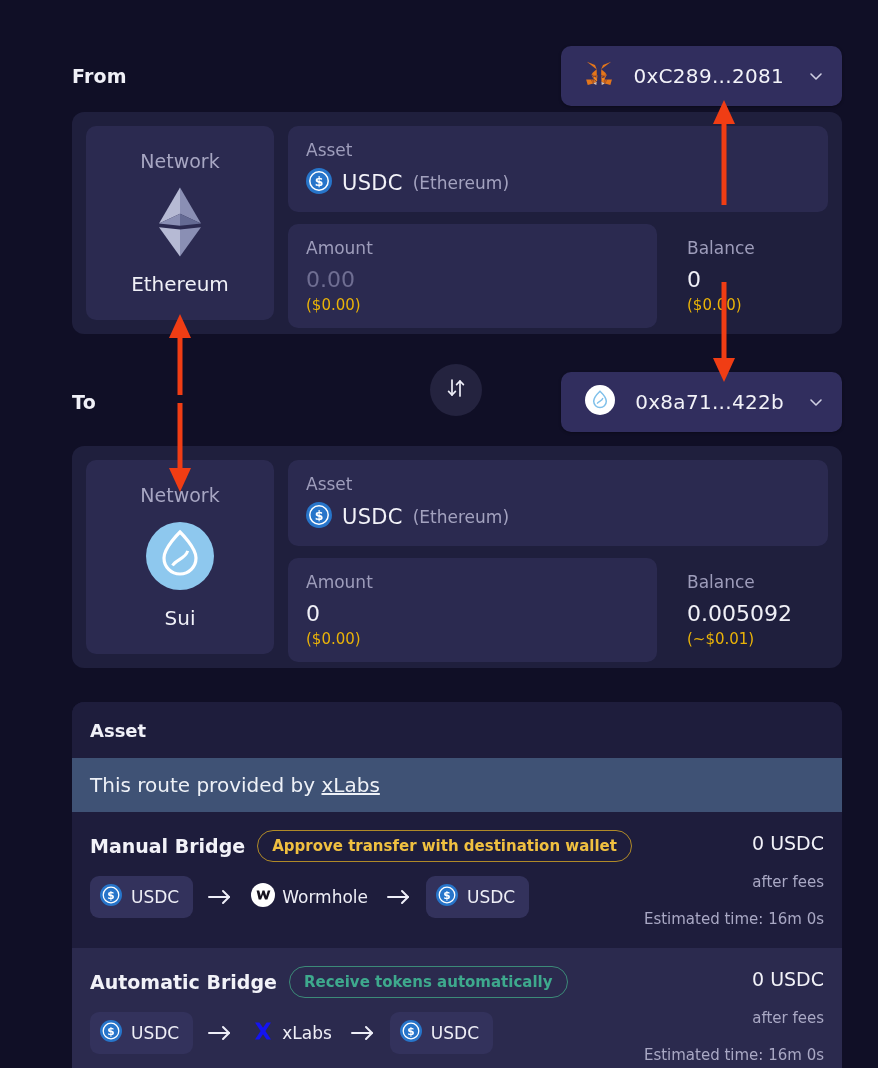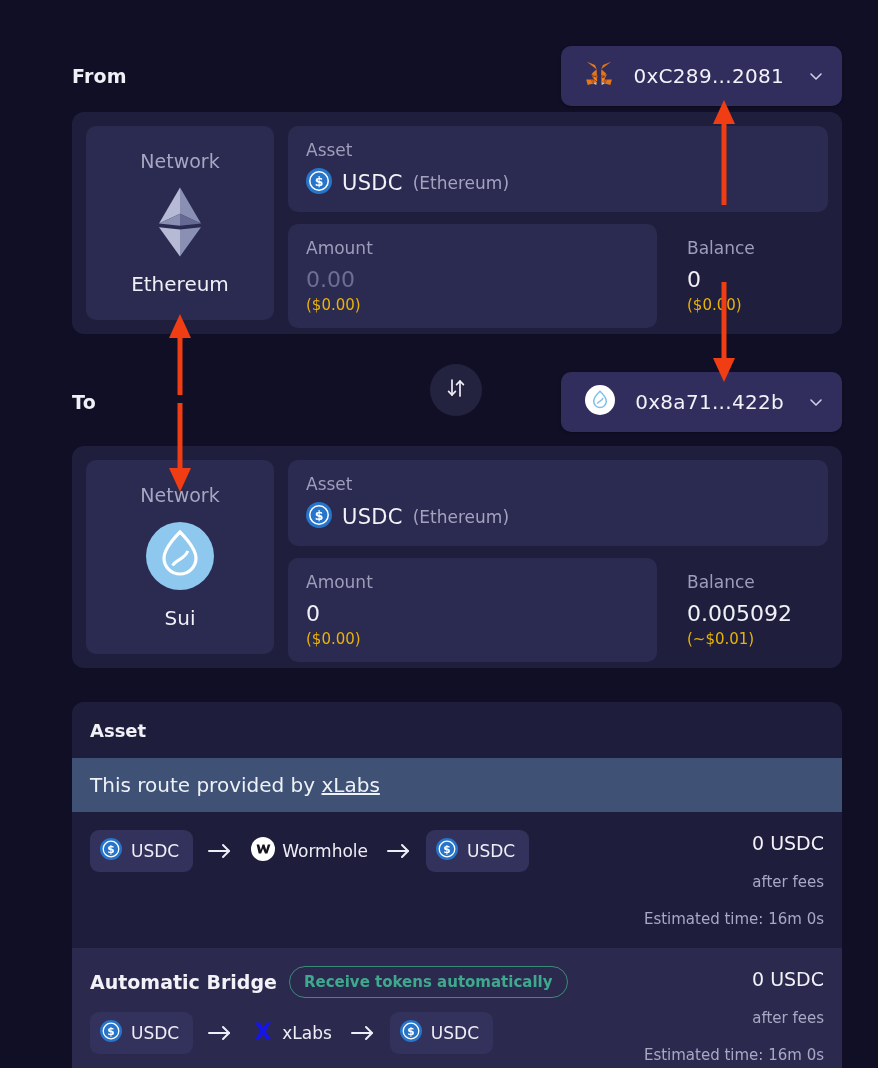--- a/index.html
+++ b/index.html
@@ -437,20 +437,24 @@
 
   <div class="route-card">
     <div class="route-head">Asset</div>
 
     <div class="route-banner">
       <span>This route provided by </span><a href="#">xLabs</a>
     </div>
 
     <div class="route-opt">
       <div class="opt-left">
+        <div class="opt-title-row">
+          <span class="opt-title">Manual Bridge</span>
+          <span class="badge warn">Approve transfer with destination wallet</span>
+        </div>
         <div class="chain-row">
           <span class="chip">
             <span>
               <svg width="22" height="22" viewBox="0 0 26 26">
                 <circle cx="13" cy="13" r="13" fill="#2775ca"></circle>
                 <circle cx="13" cy="13" r="9.2" fill="none" stroke="#fff" stroke-width="1.5"></circle>
                 <text x="13" y="18" font-size="12.5" font-family="DejaVu Sans, sans-serif" font-weight="bold" fill="#fff" text-anchor="middle">$</text>
               </svg>
             </span>
             <span>USDC</span>

